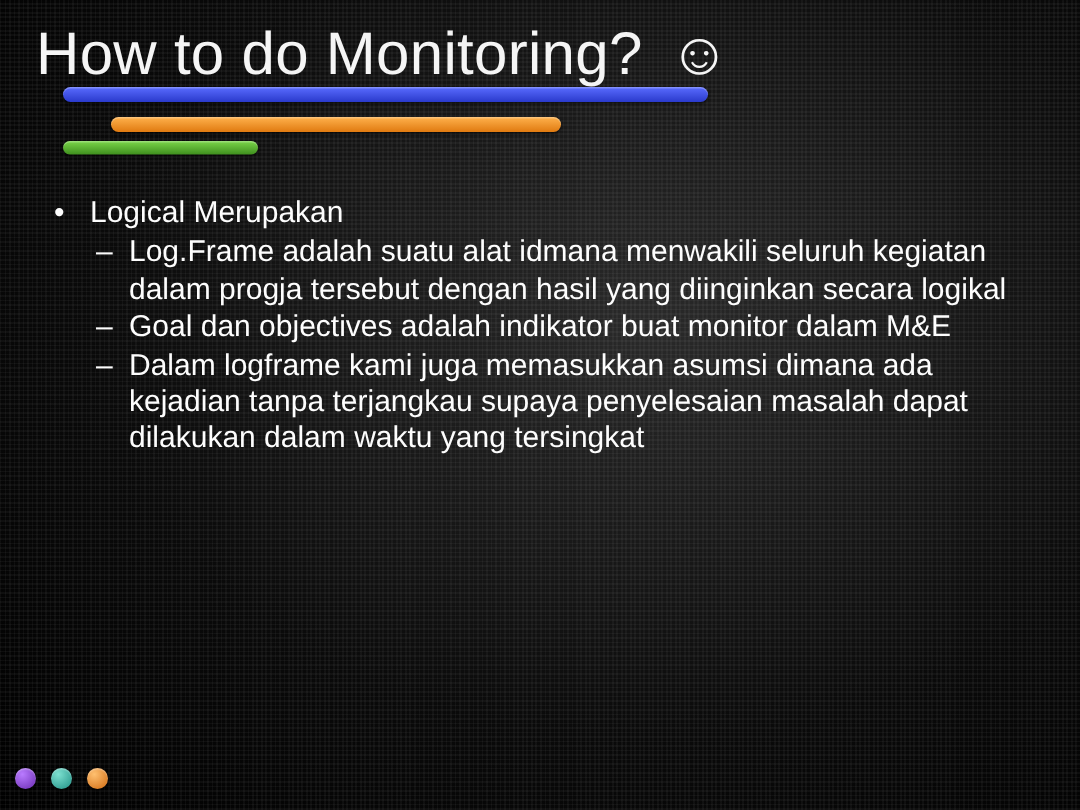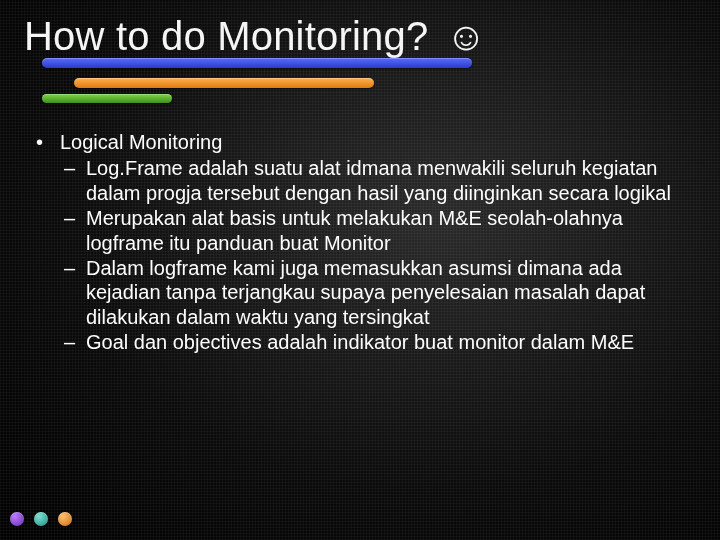--- a/index.html
+++ b/index.html
@@ -68,26 +68,25 @@
 
 <div class="bars">
   <div class="bar blue"></div>
   <div class="bar orange"></div>
   <div class="bar green"></div>
 </div>
 
 <div class="content">
   <ul class="lvl1">
     <li>
-      <span>Logical Monitoring</span>
+      <span>Logical Merupakan</span>
       <ul class="lvl2">
         <li><span>Log.Frame adalah suatu alat idmana menwakili seluruh kegiatan dalam progja tersebut dengan hasil yang diinginkan secara logikal</span></li>
-        <li><span>Merupakan alat basis untuk melakukan M&amp;E seolah-olahnya logframe itu panduan buat Monitor</span></li>
+        <li><span>Goal dan objectives adalah indikator buat monitor dalam M&amp;E</span></li>
         <li><span>Dalam logframe kami juga memasukkan asumsi dimana ada kejadian tanpa terjangkau supaya penyelesaian masalah dapat dilakukan dalam waktu yang tersingkat</span></li>
-        <li><span>Goal dan objectives adalah indikator buat monitor dalam M&amp;E</span></li>
       </ul>
     </li>
   </ul>
 </div>
 
 <div class="dots">
   <div class="dot purple"></div>
   <div class="dot teal"></div>
   <div class="dot orange2"></div>
 </div>

